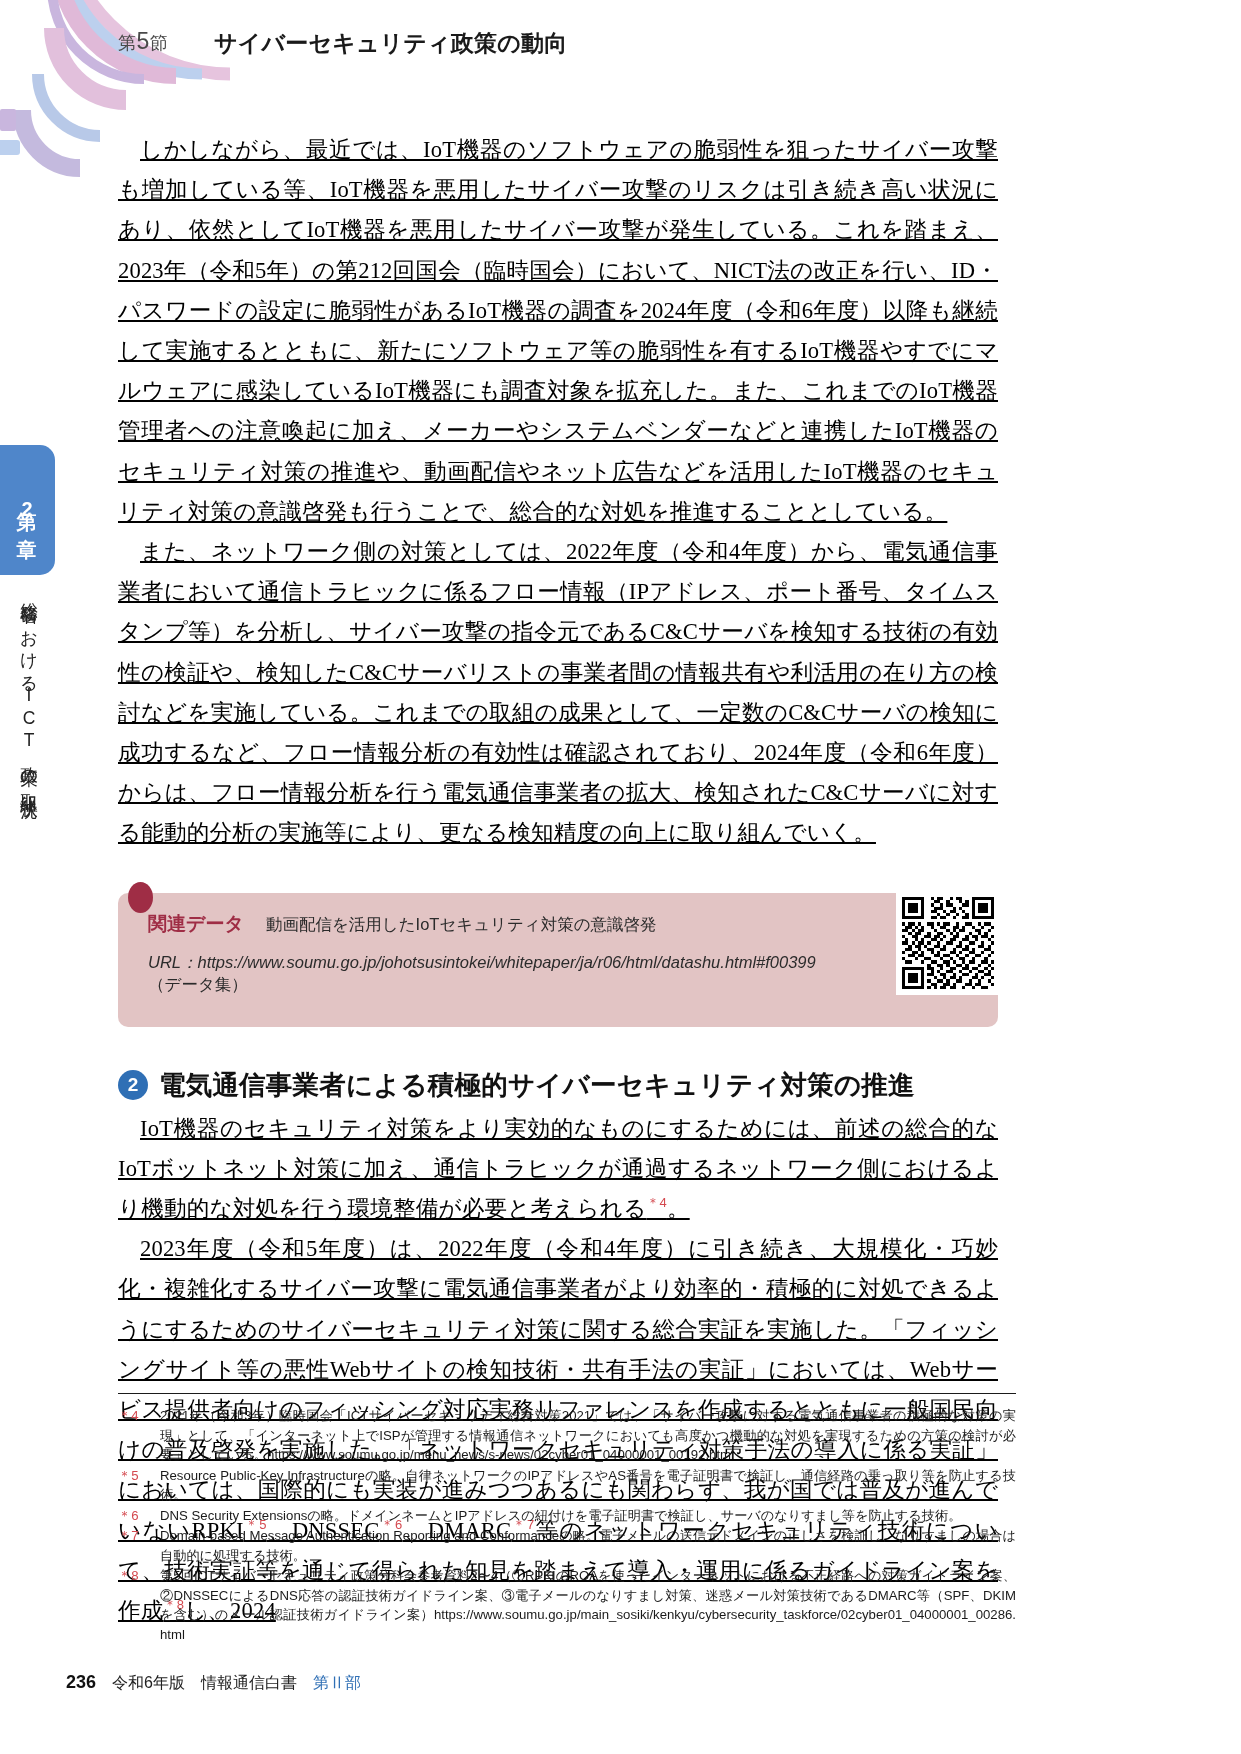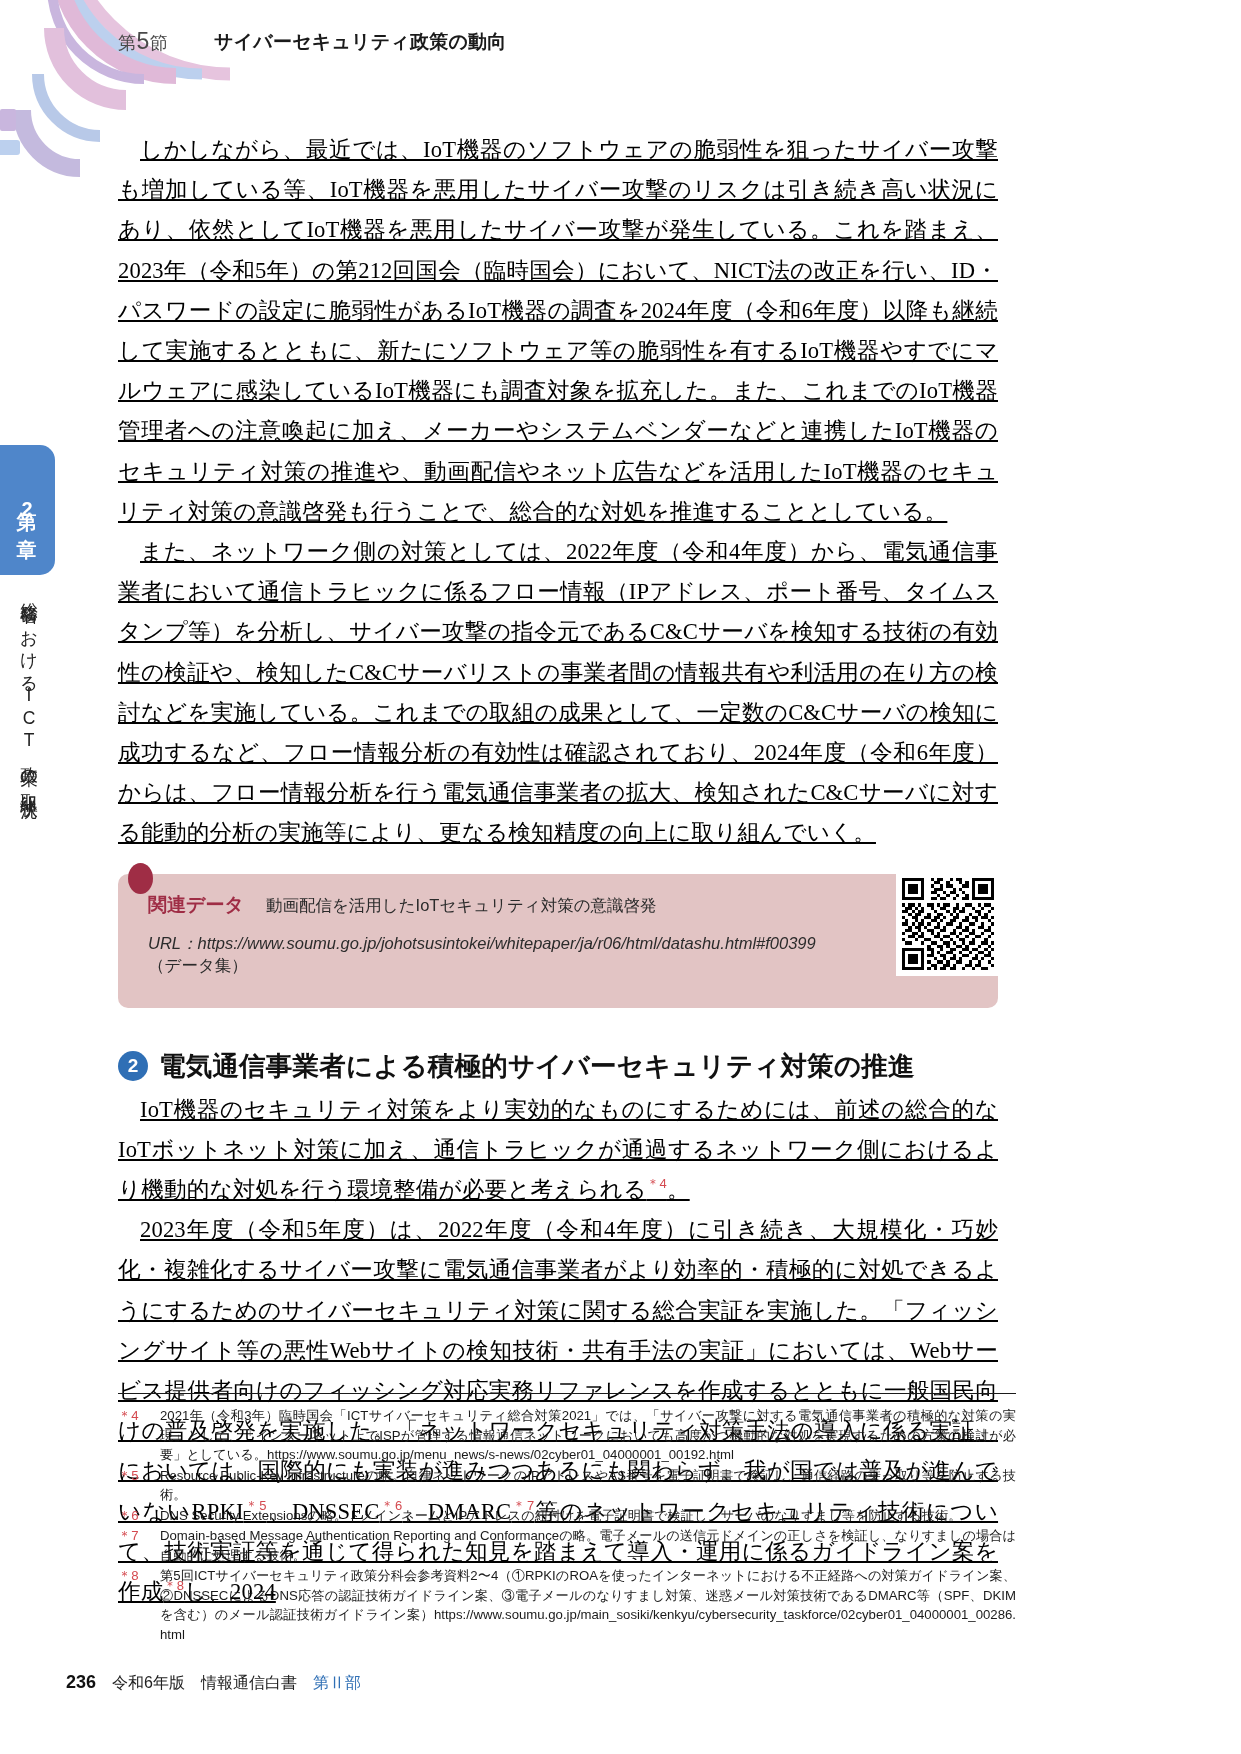--- a/index.html
+++ b/index.html
@@ -25,35 +25,35 @@
     height: 300px;
     pointer-events: none;
   }
 
   
   .page-header {
     position: absolute;
     left: 118px;
     top: 28px;
     display: flex;
-    align-items: flex-end;
+    align-items: flex-start;
     gap: 0px;
   }
   .sec-no {
     font-family: "Liberation Sans", sans-serif;
     font-size: 18px;
     color: #4a4a4a;
     letter-spacing: 0.5px;
     width: 96px;
   }
   .sec-no .big { font-size: 23px; }
   .sec-title {
     font-family: "Liberation Sans", sans-serif;
     font-weight: bold;
-    font-size: 19px;
+    font-size: 23px;
     color: #1a1a1a;
     letter-spacing: 0.2px;
   }
 
   
   .chapter-tab {
     position: absolute;
     left: 0px;
     top: 445px;
     width: 55px;
@@ -108,21 +108,21 @@
     color: #d4494f;
     font-size: 13px;
     vertical-align: super;
     line-height: 0;
     font-family: "Liberation Sans", sans-serif;
   }
 
   
   .related-box {
     position: relative;
-    margin-top: 20px;
+    margin-top: 39px;
     background: #e2c4c4;
     border-radius: 10px;
     padding: 18px 20px 20px 22px;
     min-height: 96px;
   }
   .related-dot {
     position: absolute;
     left: 10px;
     top: -11px;
     width: 25px;

